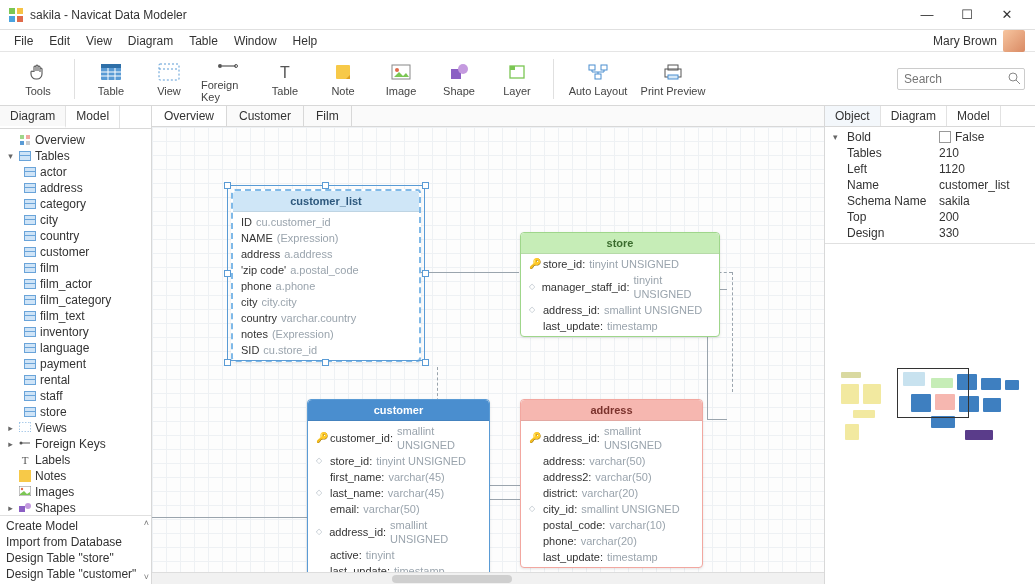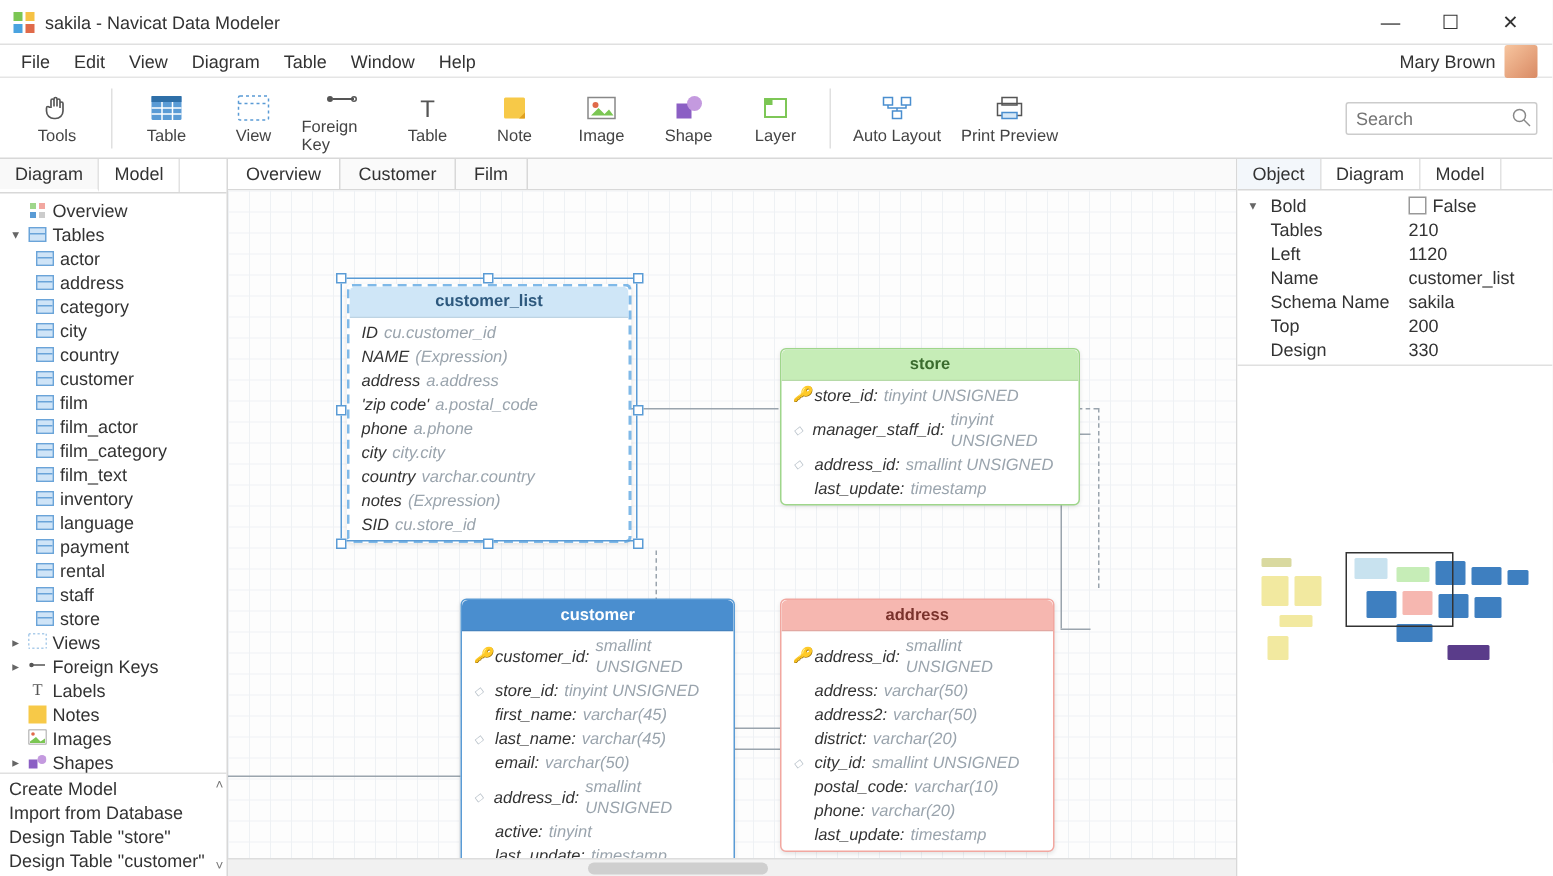--- a/index.html
+++ b/index.html
@@ -45,21 +45,21 @@
 
 .canvas-wrap { flex: 1; background: #fff; display: flex; flex-direction: column; border-right: 1px solid #d8d8d8; }
 .canvas-tabs { display: flex; border-bottom: 1px solid #d8d8d8; font-size: 12px; background:#fafafa; }
 .canvas-tabs .ctab { padding: 3px 12px; border-right: 1px solid #d8d8d8; cursor: pointer; }
 .canvas-tabs .ctab.active { background: #fff; }
 .canvas { flex: 1; position: relative; background-color: #fdfdfd; background-image: linear-gradient(#eef1f4 1px,transparent 1px),linear-gradient(90deg,#eef1f4 1px,transparent 1px); background-size: 14px 14px; overflow: hidden; }
 
 .entity { position: absolute; border-radius: 4px; background: #fff; box-shadow: 0 1px 3px rgba(0,0,0,0.1); font-size: 11px; }
 .entity .hdr { text-align: center; padding: 4px 6px; font-weight: 600; border-radius: 4px 4px 0 0; border-bottom: 1px solid rgba(0,0,0,0.08); }
 .entity .body { padding: 2px 0; }
-.entity .fld { display: flex; align-items: center; padding: 1px 8px; gap: 4px; line-height: 14px; font-style: italic; }
+.entity .fld { display: flex; align-items: center; padding: 1px 8px; gap: 4px; line-height: 14px; }
 .entity .fld .nk { color: #333; }
 .entity .fld .ty { color: #9aa4ad; }
 .entity .key { color: #e5a83a; font-size: 10px; width:10px; }
 .entity .diam { color: #b9c2ca; font-size: 8px; width:10px; }
 .entity.store { border: 1px solid #9fd68b; }
 .entity.store .hdr { background: #c6edb7; color: #3b6c2e; }
 .entity.address { border: 1px solid #f2a7a0; }
 .entity.address .hdr { background: #f6b7b0; color: #7a322c; }
 .entity.customer { border: 1px solid #5a9bd5; }
 .entity.customer .hdr { background: #4a8ecf; color: #fff; }

